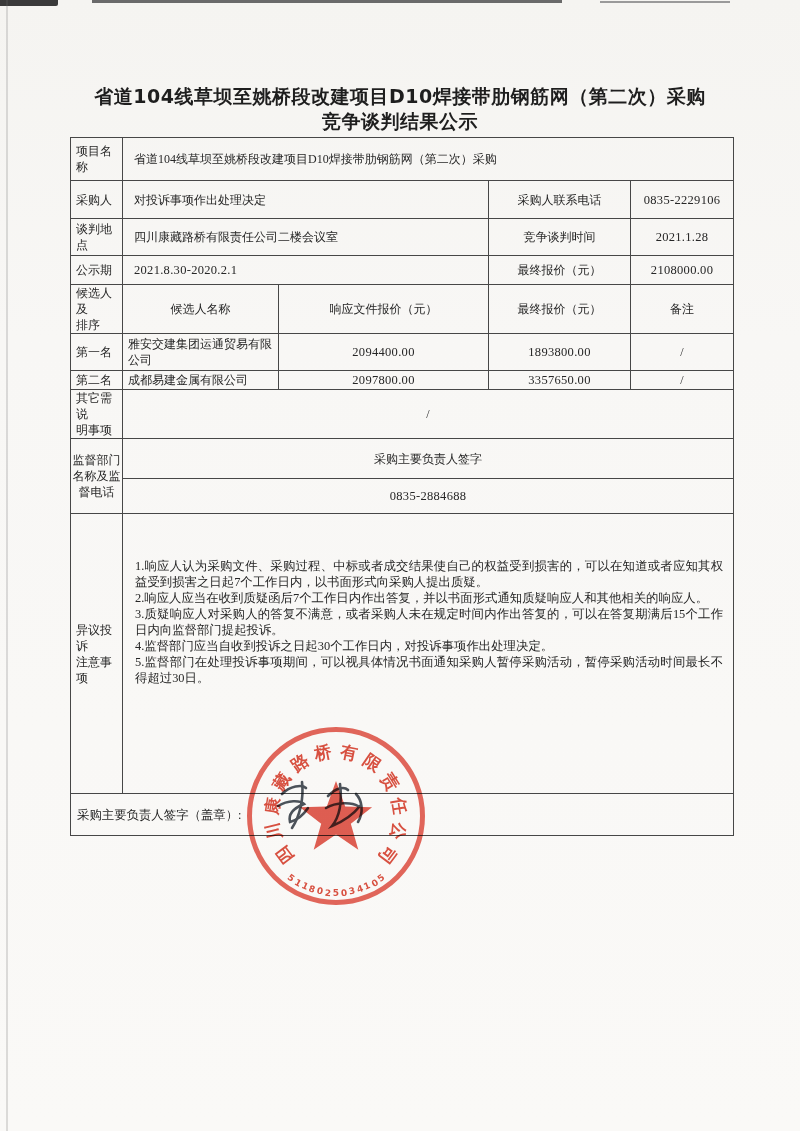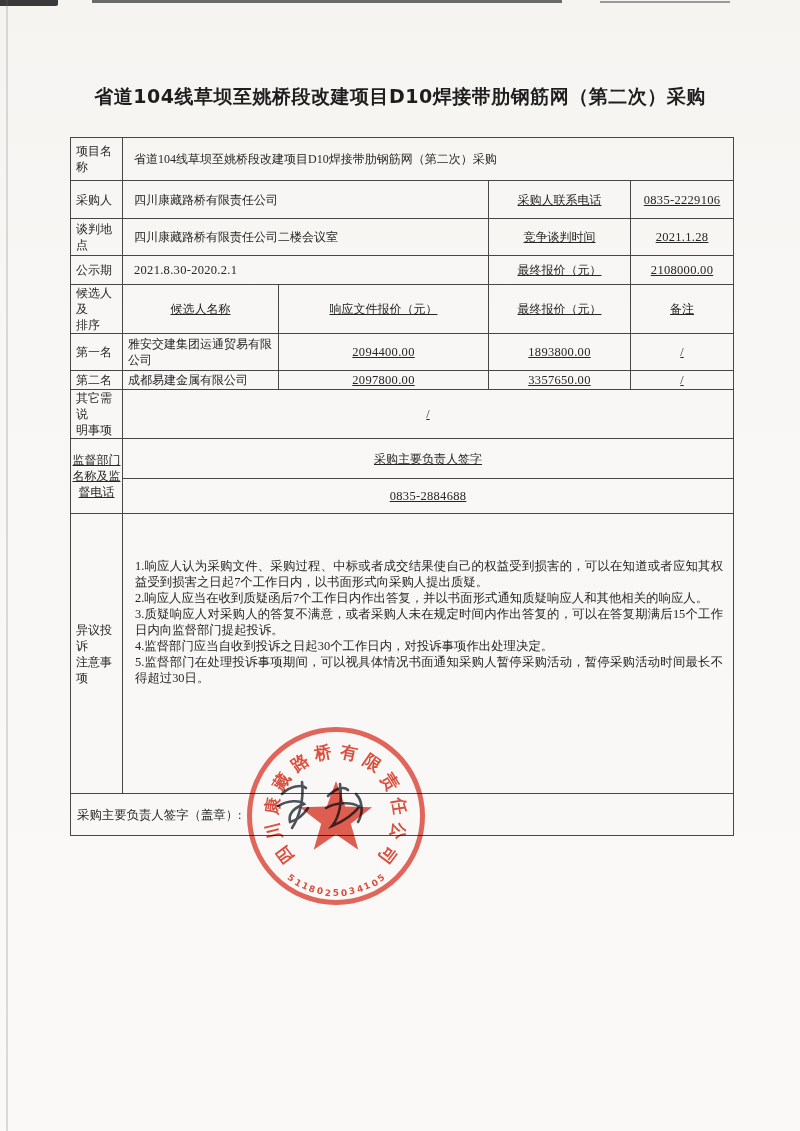--- a/index.html
+++ b/index.html
@@ -19,21 +19,21 @@
   .title{position:absolute;left:0;top:84px;width:100%;text-align:center;
     font-family:"DejaVu Sans","Liberation Sans",sans-serif;font-weight:700;
     font-size:19px;line-height:25px;color:#1e1e1e;letter-spacing:.5px;}
 
   table.doc{position:absolute;left:70px;top:137px;width:663px;height:690px;
     border-collapse:collapse;table-layout:fixed;font-size:12px;color:#262626;}
   table.doc td{border:1.5px solid #474747;padding:0;vertical-align:middle;
     overflow:hidden;line-height:16px;}
   .pl5{padding-left:5px !important;text-align:left;}
   .pl12{padding-left:11px !important;text-align:left;}
-  .ctr{text-align:center;text-decoration:underline;}
+  .ctr{text-align:center;}
   .prewrap{white-space:pre-line;}
   .num{font-size:12.5px;letter-spacing:.3px;}
   .complaint-cell{vertical-align:top !important;padding:44px 10px 0 12px !important;
     text-align:justify;line-height:21px;font-size:12.4px;}
   .complaint-cell div{margin:0;}
   .sig-cell{padding-left:6px !important;text-align:left;font-size:12.4px;}
 
   
   .stamp{position:absolute;left:247px;top:727px;width:178px;height:178px;
     mix-blend-mode:multiply;opacity:.88;}
@@ -50,38 +50,39 @@
 
 <div class="page">
 
   <div class="scan-top-1"></div>
   <div class="scan-top-2"></div>
   <div class="scan-top-3"></div>
   <div class="scan-left-edge"></div>
 
   <div class="title">
     <div>省道104线草坝至姚桥段改建项目D10焊接带肋钢筋网（第二次）采购</div>
+    <div>竞争谈判结果公示</div>
   </div>
 
   <table class="doc">
     <colgroup>
       <col style="width:52px">
         <col style="width:156px">
         <col style="width:210px">
       <col style="width:142px">
         <col style="width:103px">
     </colgroup>
     <tbody>
         <tr style="height:43px">
       <td class="pl5">项目名称</td>
       <td class="pl12" colspan="4">省道104线草坝至姚桥段改建项目D10焊接带肋钢筋网（第二次）采购</td>
     </tr>
     <tr style="height:38px">
       <td class="pl5">采购人</td>
-      <td class="pl12" colspan="2">四川康藏路桥有限责任公司</td>
+      <td class="pl12" colspan="2">对投诉事项作出处理决定</td>
       <td class="ctr">采购人联系电话</td>
       <td class="ctr num">0835-2229106</td>
     </tr>
     <tr style="height:37px">
       <td class="pl5">谈判地点</td>
       <td class="pl12" colspan="2">四川康藏路桥有限责任公司二楼会议室</td>
       <td class="ctr">竞争谈判时间</td>
       <td class="ctr num">2021.1.28</td>
     </tr>
     <tr style="height:29px">

